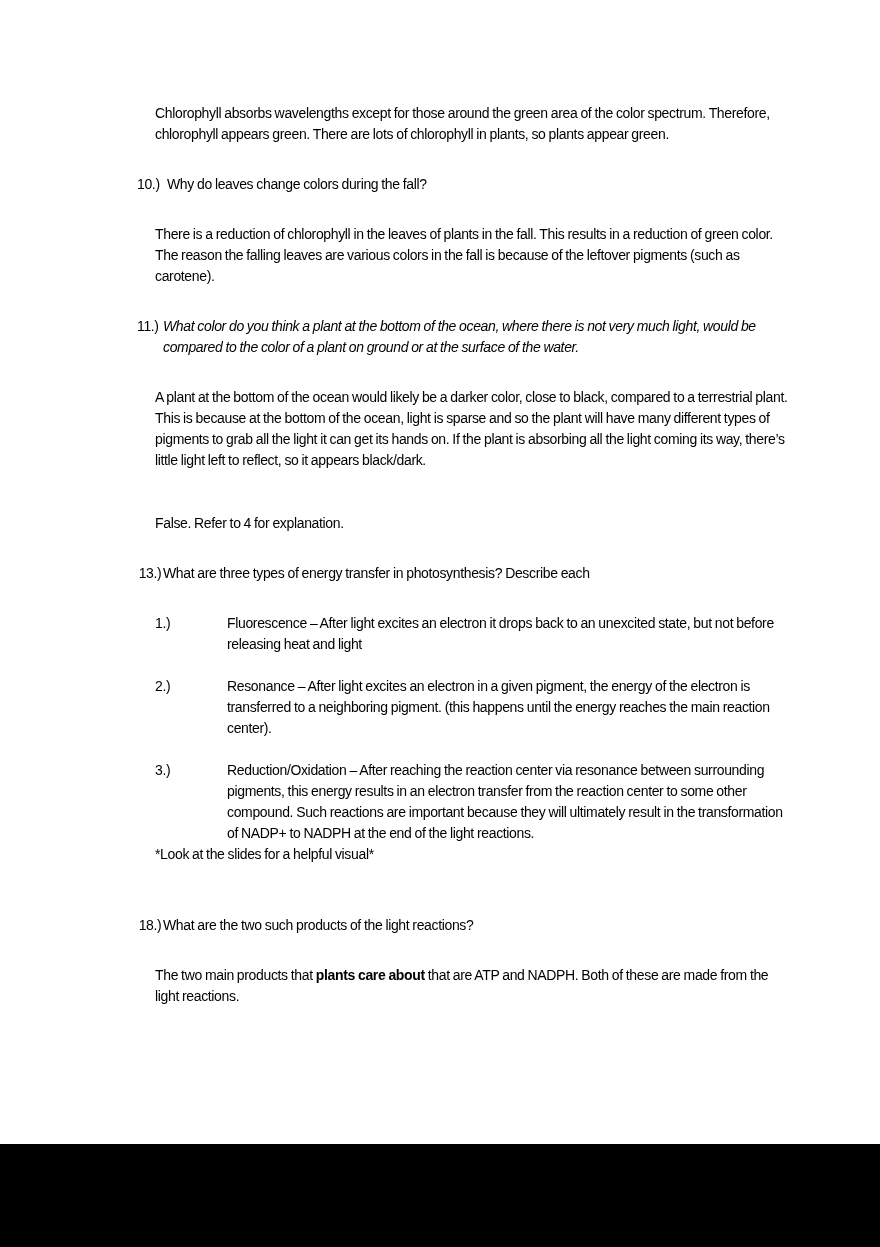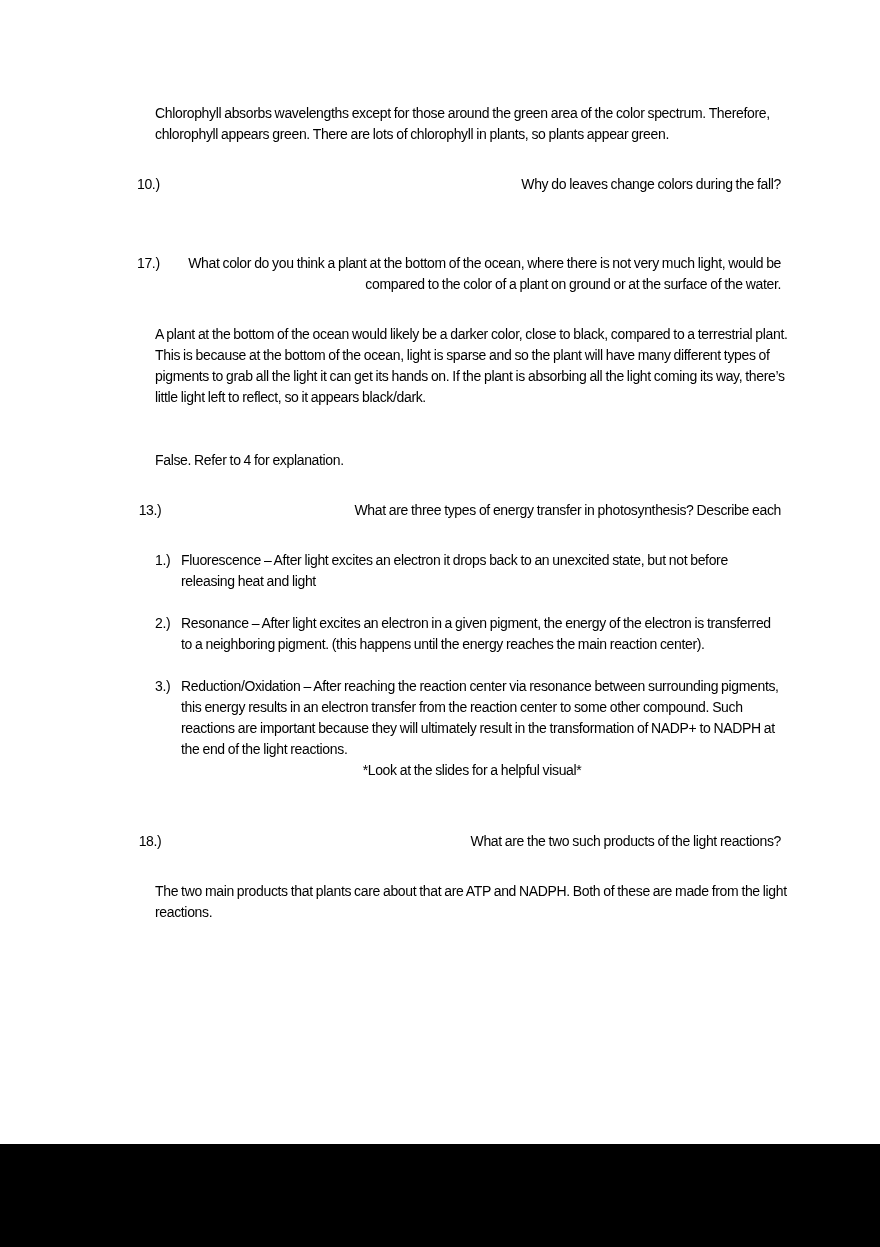--- a/index.html
+++ b/index.html
@@ -49,56 +49,56 @@
     .q {
       display: flex;
       margin: 8px;
     }
     .q .num {
       flex: 0 0 auto;
       width: 30px;
       white-space: nowrap;
     }
     .q .num.tight { width: 26px; text-align: center; }
-    .q .text { flex: 1 1 auto; padding-left: 0; text-align: right; }
+    .q .text { flex: 1 1 auto; padding-left: 0; }
     .sub {
       display: flex;
       margin: 0;
       padding-left: 26px;
     }
     .sub .num {
       flex: 0 0 26px;
     }
-    .sub .text { flex: 1 1 auto; padding-right: 10px; }
+    .sub .text { flex: 1 1 auto; padding-right: 10px; margin-left: 46px; }
     .note {
       margin: 0;
       padding-left: 26px;
-      text-align: center;
     }
-    b { font-weight: normal; }
+    b { font-weight: bold; }
   </style>
 </head>
 <body>
 
 <div class="page">
   <div class="content">
 
     <p class="para">Chlorophyll absorbs wavelengths except for those around the green area of the color spectrum. Therefore, chlorophyll appears green. There are lots of chlorophyll in plants, so plants appear green.</p>
     <div class="gap"></div>
 
     <div class="q">
       <span class="num">10.)</span>
       <span class="text">Why do leaves change colors during the fall?</span>
     </div>
     <div class="gap"></div>
+    <p class="para">There is a reduction of chlorophyll in the leaves of plants in the fall. This results in a reduction of green color. The reason the falling leaves are various colors in the fall is because of the leftover pigments (such as carotene).</p>
     <div class="gap"></div>
 
     <div class="q">
-      <span class="num">17.)</span>
-      <span class="text" style="margin-left:-4px;">What color do you think a plant at the bottom of the ocean, where there is not very much light, would be compared to the color of a plant on ground or at the surface of the water.</span>
+      <span class="num">11.)</span>
+      <span class="text" style="margin-left:-4px;font-style:italic;">What color do you think a plant at the bottom of the ocean, where there is not very much light, would be compared to the color of a plant on ground or at the surface of the water.</span>
     </div>
     <div class="gap"></div>
     <p class="para">A plant at the bottom of the ocean would likely be a darker color, close to black, compared to a terrestrial plant. This is because at the bottom of the ocean, light is sparse and so the plant will have many different types of pigments to grab all the light it can get its hands on. If the plant is absorbing all the light coming its way, there’s little light left to reflect, so it appears black/dark.</p>
     <div class="gap"></div>
 
     <div class="gap"></div>
     <p class="para">False. Refer to 4 for explanation.</p>
     <div class="gap"></div>
 
     <div class="q">

